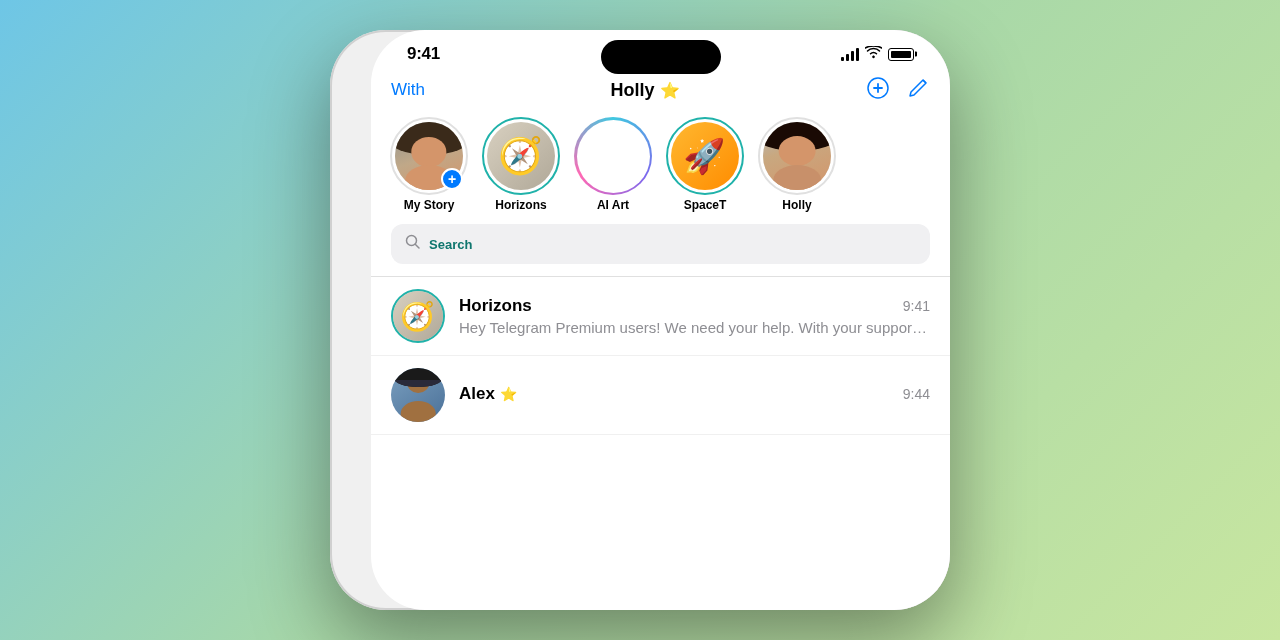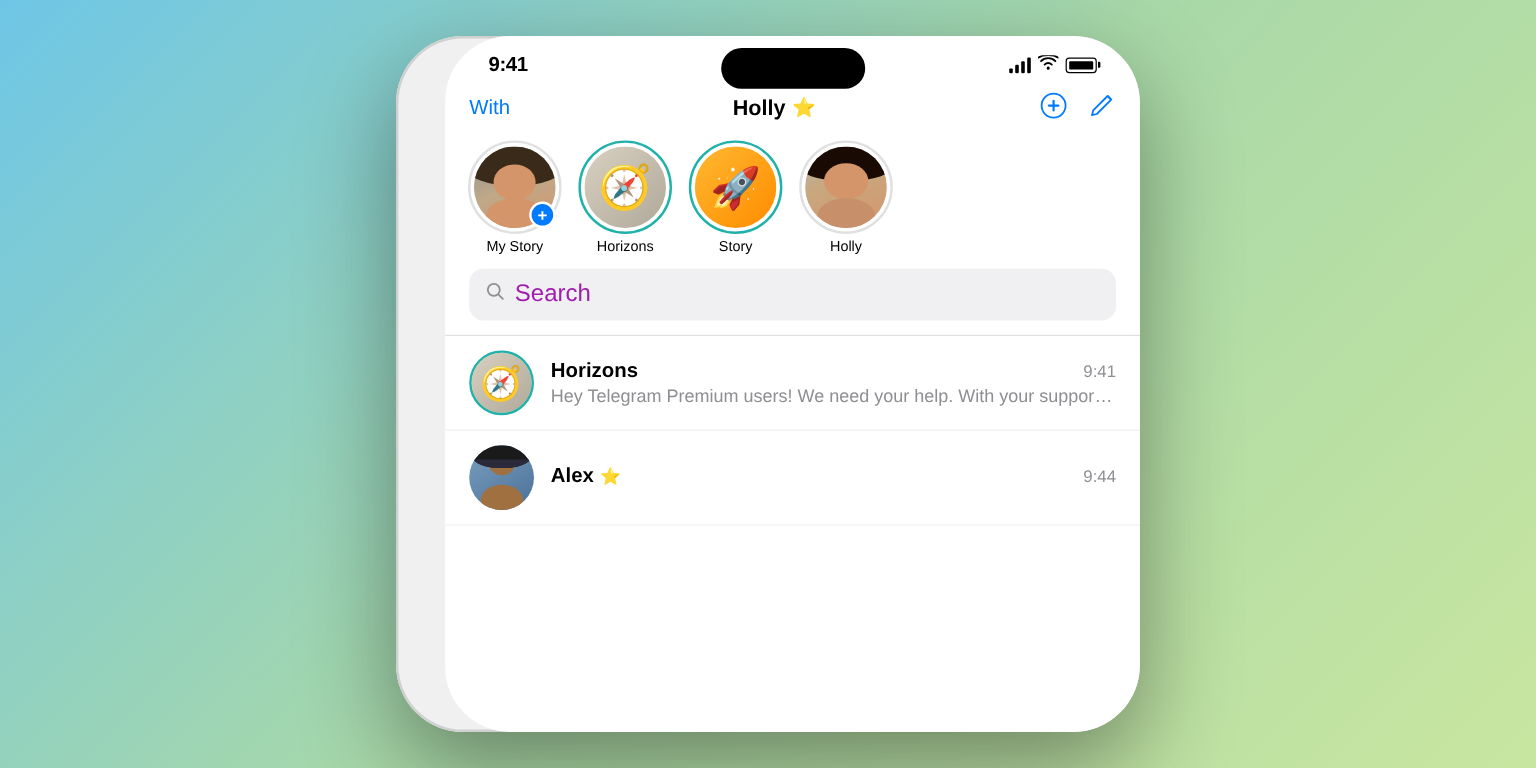--- a/index.html
+++ b/index.html
@@ -232,21 +232,21 @@
       color: white;
       font-size: 14px;
       font-weight: 600;
       line-height: 1;
     }
 
     .story-label {
       font-size: 12px;
       color: #000;
       text-align: center;
-      font-weight: 400;
+      font-weight: 700;
     }
 
     
     .search-bar-wrap {
       padding: 0 20px 12px 20px;
       flex-shrink: 0;
     }
 
     .search-bar {
       background: #f0f0f2;
@@ -256,23 +256,23 @@
       gap: 8px;
       padding: 10px 14px;
     }
 
     .search-icon-svg {
       color: #8E8E93;
       font-size: 16px;
     }
 
     .search-placeholder {
-      color: #a21caf;
-      font-size: 20px;
-      font-weight: 400;
+      color: #0f766e;
+      font-size: 13px;
+      font-weight: 700;
     }
 
     
     .divider {
       height: 1px;
       background: #e0e0e0;
       margin: 0 0 0 0;
       flex-shrink: 0;
     }
 
@@ -425,29 +425,40 @@
       <div class="story-item">
         <div class="story-avatar-wrap">
           <div style="position:absolute;top:-3px;left:-3px;right:-3px;bottom:-3px;border-radius:50%;border:2.5px solid #20B2AA;"></div>
           <div class="story-avatar">
             <div style="width:100%;height:100%;background:linear-gradient(135deg,#d8d0c0,#b0a898);display:flex;align-items:center;justify-content:center;font-size:36px;">🧭</div>
           </div>
         </div>
         <span class="story-label">Horizons</span>
       </div>
 
+      <div class="story-item">
+        <div class="story-avatar-wrap">
+          <div style="position:absolute;top:-3px;left:-3px;right:-3px;bottom:-3px;border-radius:50%;background:conic-gradient(#40C8E0, #7B68EE, #FF69B4, #40C8E0);padding:2.5px;">
+            <div style="width:100%;height:100%;background:#fff;border-radius:50%;"></div>
+          </div>
+          <div class="story-avatar">
+            <div style="width:100%;height:100%;background:linear-gradient(135deg,#40C8E0 0%,#3a8fe0 30%,#8B4FBF 60%,#E05050 100%);display:flex;align-items:center;justify-content:center;font-size:34px;">🦜</div>
+          </div>
+        </div>
+        <span class="story-label">AI Art</span>
+      </div>
 
       <div class="story-item">
         <div class="story-avatar-wrap">
           <div style="position:absolute;top:-3px;left:-3px;right:-3px;bottom:-3px;border-radius:50%;border:2.5px solid #20B2AA;"></div>
           <div class="story-avatar">
             <div style="width:100%;height:100%;background:linear-gradient(135deg,#FFB830,#FF8C00);display:flex;align-items:center;justify-content:center;font-size:34px;">🚀</div>
           </div>
         </div>
-        <span class="story-label">Story</span>
+        <span class="story-label">SpaceT</span>
       </div>
 
       <div class="story-item">
         <div class="story-avatar-wrap">
           <div style="position:absolute;top:-3px;left:-3px;right:-3px;bottom:-3px;border-radius:50%;border:2.5px solid #e0e0e0;"></div>
           <div class="story-avatar">
             <div style="width:100%;height:100%;position:relative;background:linear-gradient(160deg,#b0b8c0 0%,#c8a880 40%,#d4956a 100%);overflow:hidden;">
               <div style="position:absolute;top:0;left:-10%;right:-10%;height:42%;background:#1a0a04;border-radius:0 0 60% 60%;"></div>
               <div style="position:absolute;top:20%;left:50%;transform:translateX(-50%);width:54%;height:44%;border-radius:50%;background:#d4956a;"></div>
               <div style="position:absolute;bottom:-8%;left:50%;transform:translateX(-50%);width:70%;height:45%;border-radius:50% 50% 0 0;background:#c8906a;"></div>

